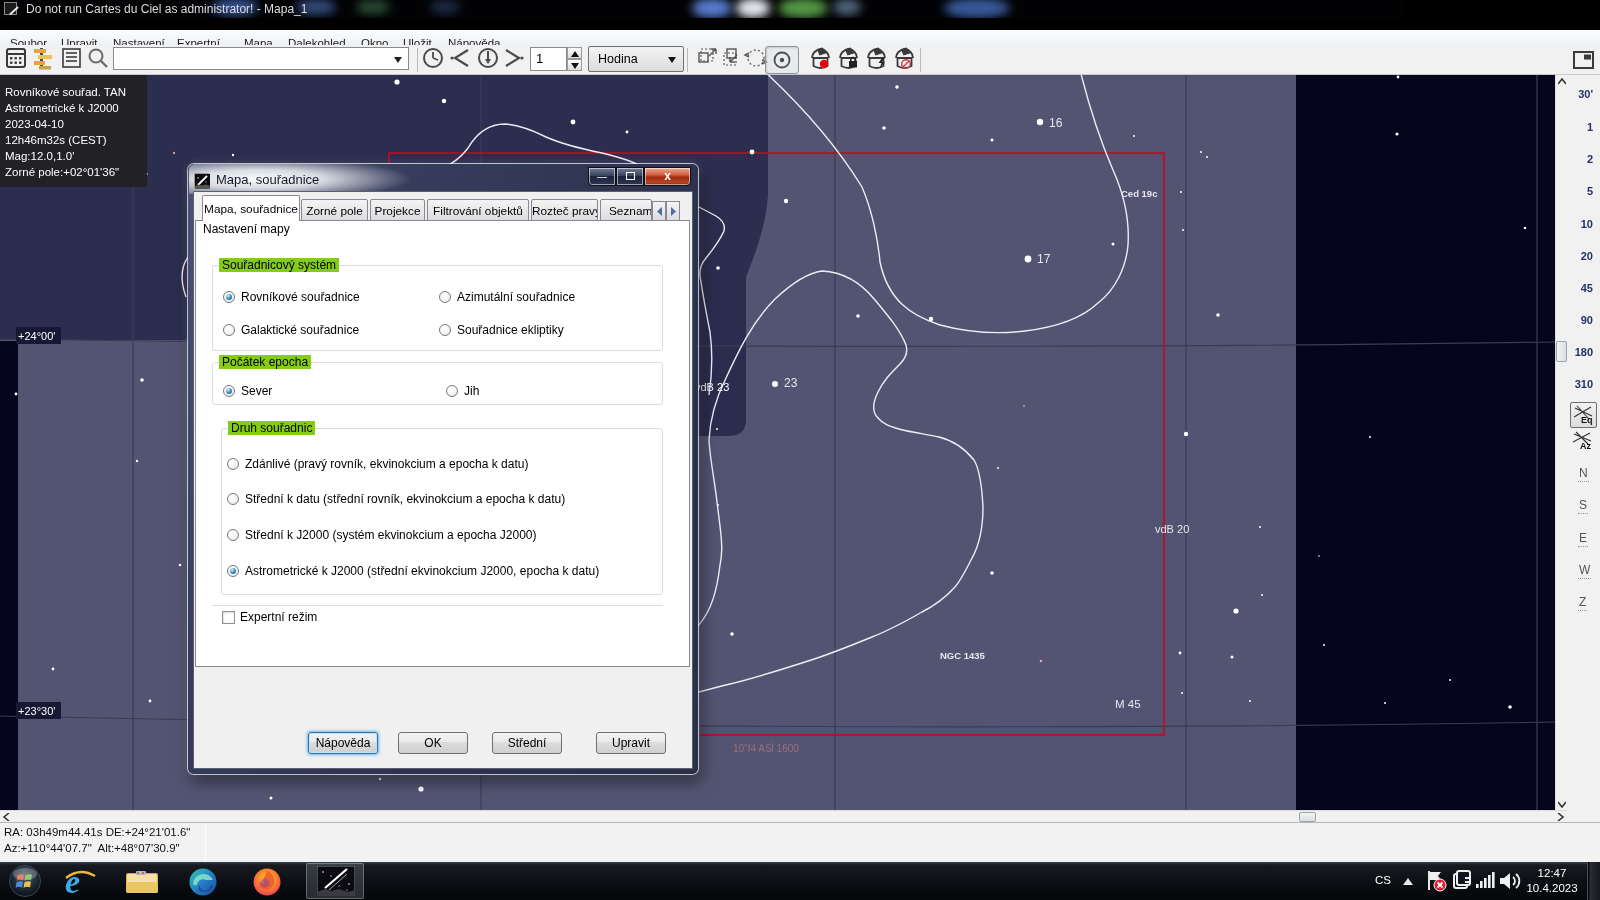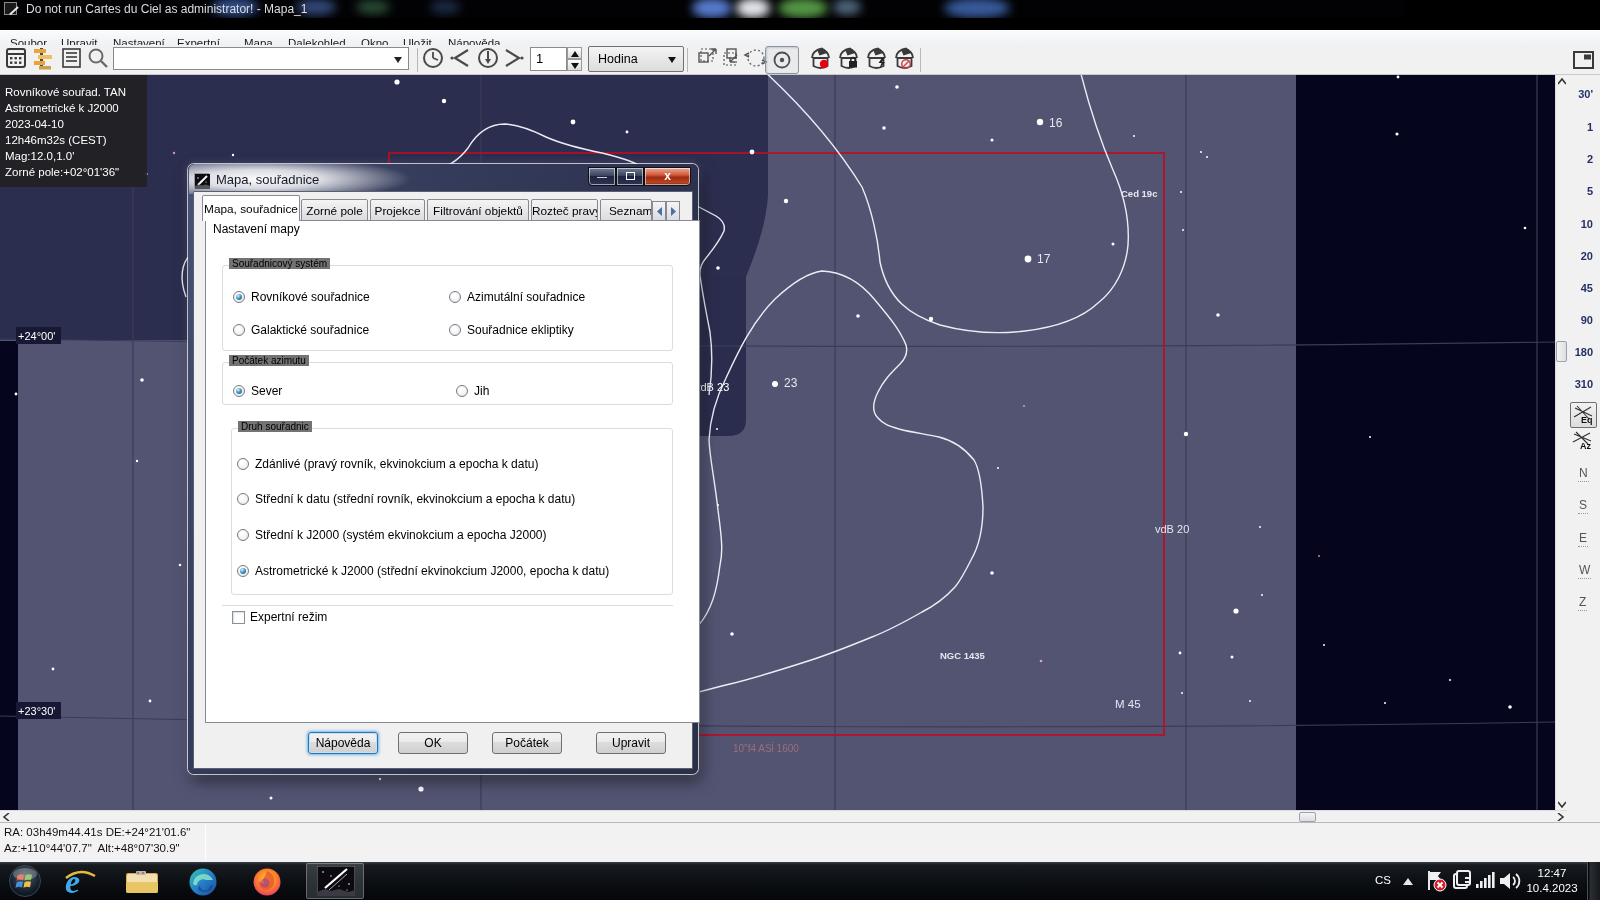--- a/index.html
+++ b/index.html
@@ -57,24 +57,24 @@
 #dlgclient{position:absolute;left:5px;top:27px;width:500px;height:578px;background:#f0f0f0;border:1px solid #5a6070;border-radius:1px}
 .wbtn{position:absolute;top:3px;height:19px;border:1px solid #0e1018;box-shadow:inset 0 0 0 1px rgba(255,255,255,.55);color:#fff;text-align:center;font-size:10px;line-height:17px}
 #wmin{left:400px;width:28px;border-radius:0 0 0 4px;background:linear-gradient(#747d92,#3a4360 45%,#1e2540 50%,#2c3452)}
 #wmax{left:428px;width:28px;background:linear-gradient(#747d92,#3a4360 45%,#1e2540 50%,#2c3452)}
 #wclose{left:456px;width:47px;border-radius:0 0 4px 0;background:linear-gradient(#e8ab96,#d55c3e 40%,#a02a10 55%,#b84524 85%,#7e2610)}
 
 .tab{position:absolute;top:35px;height:22px;white-space:nowrap;overflow:hidden;background:linear-gradient(#f4f4f4,#e6e6e8 60%,#dcdce0);border:1px solid #898996;border-radius:2px 2px 0 0;font-size:11.8px;text-align:center;color:#000;padding-top:4px}
 #tabsel{position:absolute;left:14px;top:31px;width:98px;height:26px;background:#fff;border:1px solid #898996;border-bottom:none;border-radius:2px 2px 0 0;font-size:11.8px;text-align:center;color:#000;padding-top:6px;z-index:3;white-space:nowrap}
 .tabarr{position:absolute;top:37px;width:14px;height:20px;background:linear-gradient(#f4f4f4,#dcdce0);border:1px solid #898996;z-index:4}
 .tabarr svg{display:block;margin:5px auto 0}
-#page{position:absolute;left:17px;top:56px;width:495px;height:503px;background:#fff;border:1px solid #898996;z-index:2}
+#page{position:absolute;left:7px;top:56px;width:495px;height:447px;background:#fff;border:1px solid #898996;z-index:2}
 
 .gb{position:absolute;border:1px solid #d9dce2;border-radius:3px}
-.gbl{position:absolute;background:#737373;font-size:10px;padding:0 3px;color:#000}
+.gbl{position:absolute;background:#84cc16;font-size:12px;padding:0 3px;color:#000}
 .radio{position:absolute;width:12px;height:12px;border-radius:50%;border:1px solid #747b82;background:radial-gradient(circle at 40% 35%,#ffffff 15%,#eeeef0 70%,#d0d2d5)}
 .radio.sel:after{content:"";position:absolute;left:2px;top:2px;width:6px;height:6px;border-radius:50%;
   background:radial-gradient(circle at 35% 30%,#b8e0f0 10%,#4a9cc8 45%,#1d6490 80%,#155376)}
 .rlbl{position:absolute;font-size:12px;color:#000;white-space:nowrap}
 #chk{position:absolute;width:13px;height:13px;background:#fff;border:1px solid #8a9095;box-shadow:inset 1px 1px 2px #d8dde0}
 .dbtn{position:absolute;width:70px;height:22px;border:1px solid #707070;border-radius:3px;font-size:12px;color:#000;text-align:center;line-height:20px;background:linear-gradient(#f2f2f2,#ebebeb 45%,#dddddd 46%,#cfcfcf)}
 .dbtn.foc{border:1px solid #3572a7;box-shadow:0 0 3px 1px #6fb4e8, inset 0 0 0 1px #bfe3f8}
 </style></head>
 <body>
 <div id="stage">
@@ -532,21 +532,21 @@
       <div class="radio sel" style="left:27px;top:70px"></div>
         <div class="rlbl" style="left:45px;top:69px">Rovníkové souřadnice</div>
       <div class="radio" style="left:243px;top:70px"></div>
         <div class="rlbl" style="left:261px;top:69px">Azimutální souřadnice</div>
       <div class="radio" style="left:27px;top:103px"></div>
         <div class="rlbl" style="left:45px;top:102px">Galaktické souřadnice</div>
       <div class="radio" style="left:243px;top:103px"></div>
         <div class="rlbl" style="left:261px;top:102px">Souřadnice ekliptiky</div>
 
       <div class="gb" style="left:16px;top:141px;width:451px;height:43px"></div>
-      <div class="gbl" style="left:23px;top:134px">Počátek azimutu</div>
+      <div class="gbl" style="left:23px;top:134px">Počátek epocha</div>
       <div class="radio sel" style="left:27px;top:164px"></div>
         <div class="rlbl" style="left:45px;top:163px">Sever</div>
       <div class="radio" style="left:250px;top:164px"></div>
         <div class="rlbl" style="left:268px;top:163px">Jih</div>
 
       <div class="gb" style="left:25px;top:207px;width:442px;height:167px"></div>
       <div class="gbl" style="left:32px;top:200px">Druh souřadnic</div>
       <div class="radio" style="left:31px;top:237px"></div>
         <div class="rlbl" style="left:49px;top:236px">Zdánlivé (pravý rovník, ekvinokcium a epocha k datu)</div>
       <div class="radio" style="left:31px;top:272px"></div>
@@ -555,16 +555,16 @@
         <div class="rlbl" style="left:49px;top:307px">Střední k J2000 (systém ekvinokcium a epocha J2000)</div>
       <div class="radio sel" style="left:31px;top:344px"></div>
         <div class="rlbl" style="left:49px;top:343px">Astrometrické k J2000 (střední ekvinokcium J2000, epocha k datu)</div>
       <div style="position:absolute;left:16px;top:384px;width:451px;height:1px;background:#d9dce2"></div>
       <div id="chk" style="left:26px;top:390px"></div>
       <div class="rlbl" style="left:44px;top:389px">Expertní režim</div>
     </div>
 
     <div class="dbtn foc" style="left:120px;top:568px">Nápověda</div>
     <div class="dbtn" style="left:210px;top:568px">OK</div>
-    <div class="dbtn" style="left:304px;top:568px">Počátek</div>
+    <div class="dbtn" style="left:304px;top:568px">Střední</div>
     <div class="dbtn" style="left:408px;top:568px">Upravit</div>
   </div>
 </div>
 
 </body></html>

